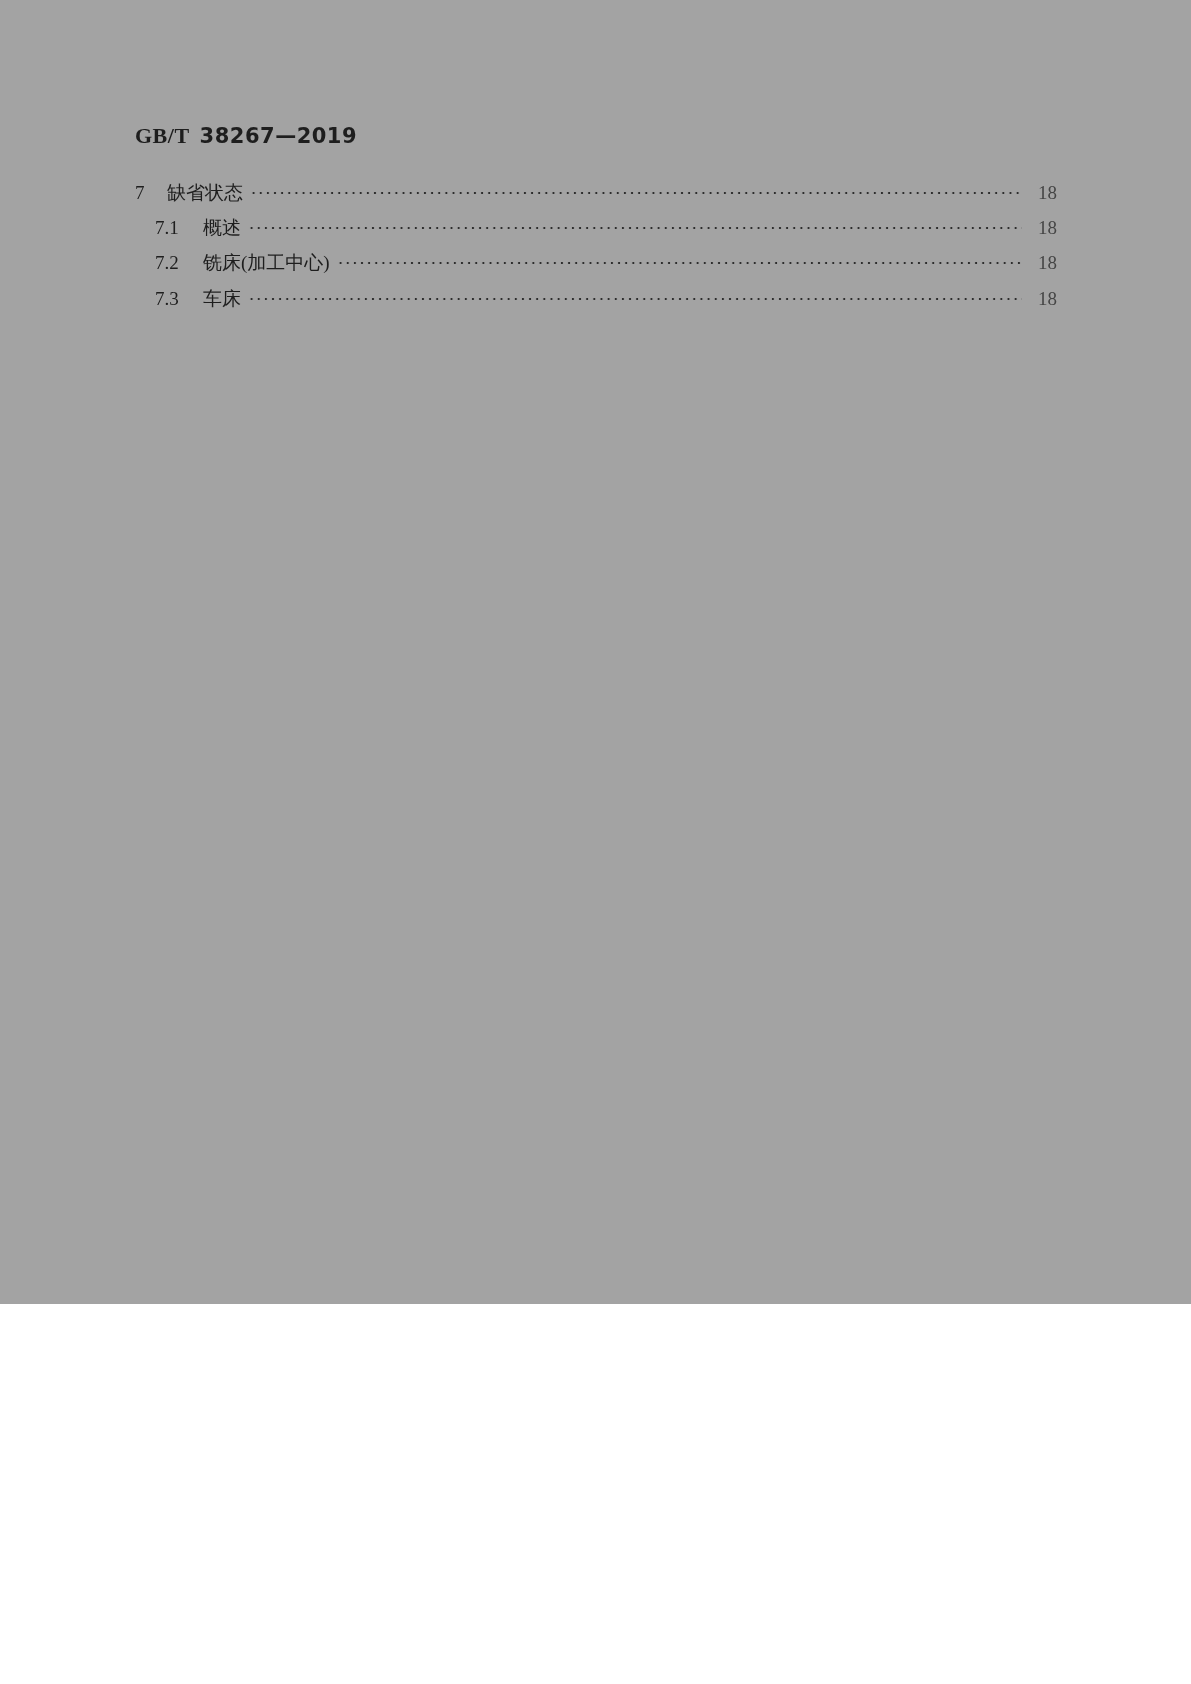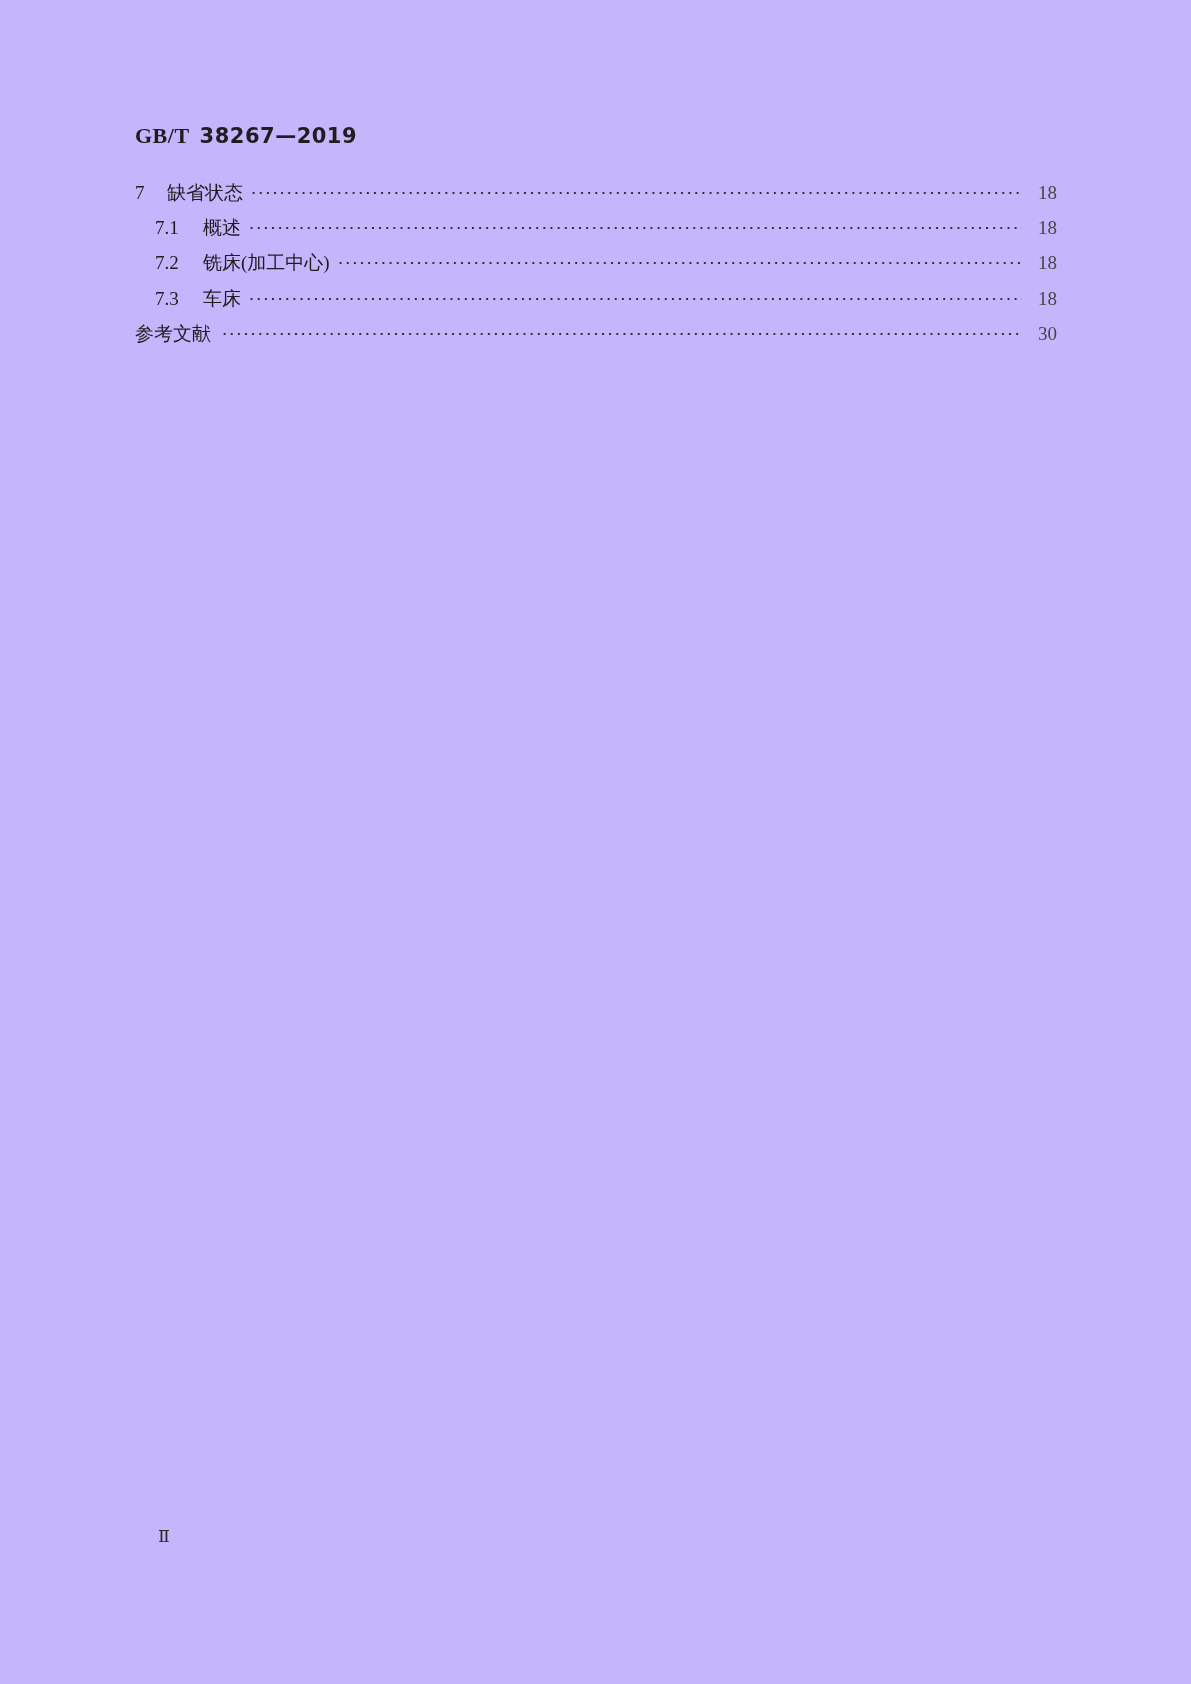--- a/index.html
+++ b/index.html
@@ -3,22 +3,22 @@
 <meta charset="utf-8">
 <style>
   html, body {
     margin: 0;
     padding: 0;
     background: #ffffff;
   }
   .page {
     position: relative;
     width: 1191px;
-    height: 1684px;
-    background: #c4b5fd;
+    height: 1304px;
+    background: #a3a3a3;
     overflow: hidden;
     font-family: "Liberation Serif", "DejaVu Serif", serif;
     color: #1e1e1e;
   }
   
   .doc-header {
     position: absolute;
     left: 135px;
     top: 123px;
     font-size: 22px;
@@ -116,23 +116,18 @@
       <span class="num w-sub">7.3</span>
       <span class="ttl">车床</span>
       <span class="leader"></span>
       <span class="pg">18</span>
     </div>
 
 
 
 
 
-    <div class="toc-row">
-      <span class="ttl mr10">参考文献</span>
-      <span class="leader"></span>
-      <span class="pg">30</span>
-    </div>
 
   </div>
 
   <div class="folio">Ⅱ</div>
 
 </div>
 
 </body></html>

